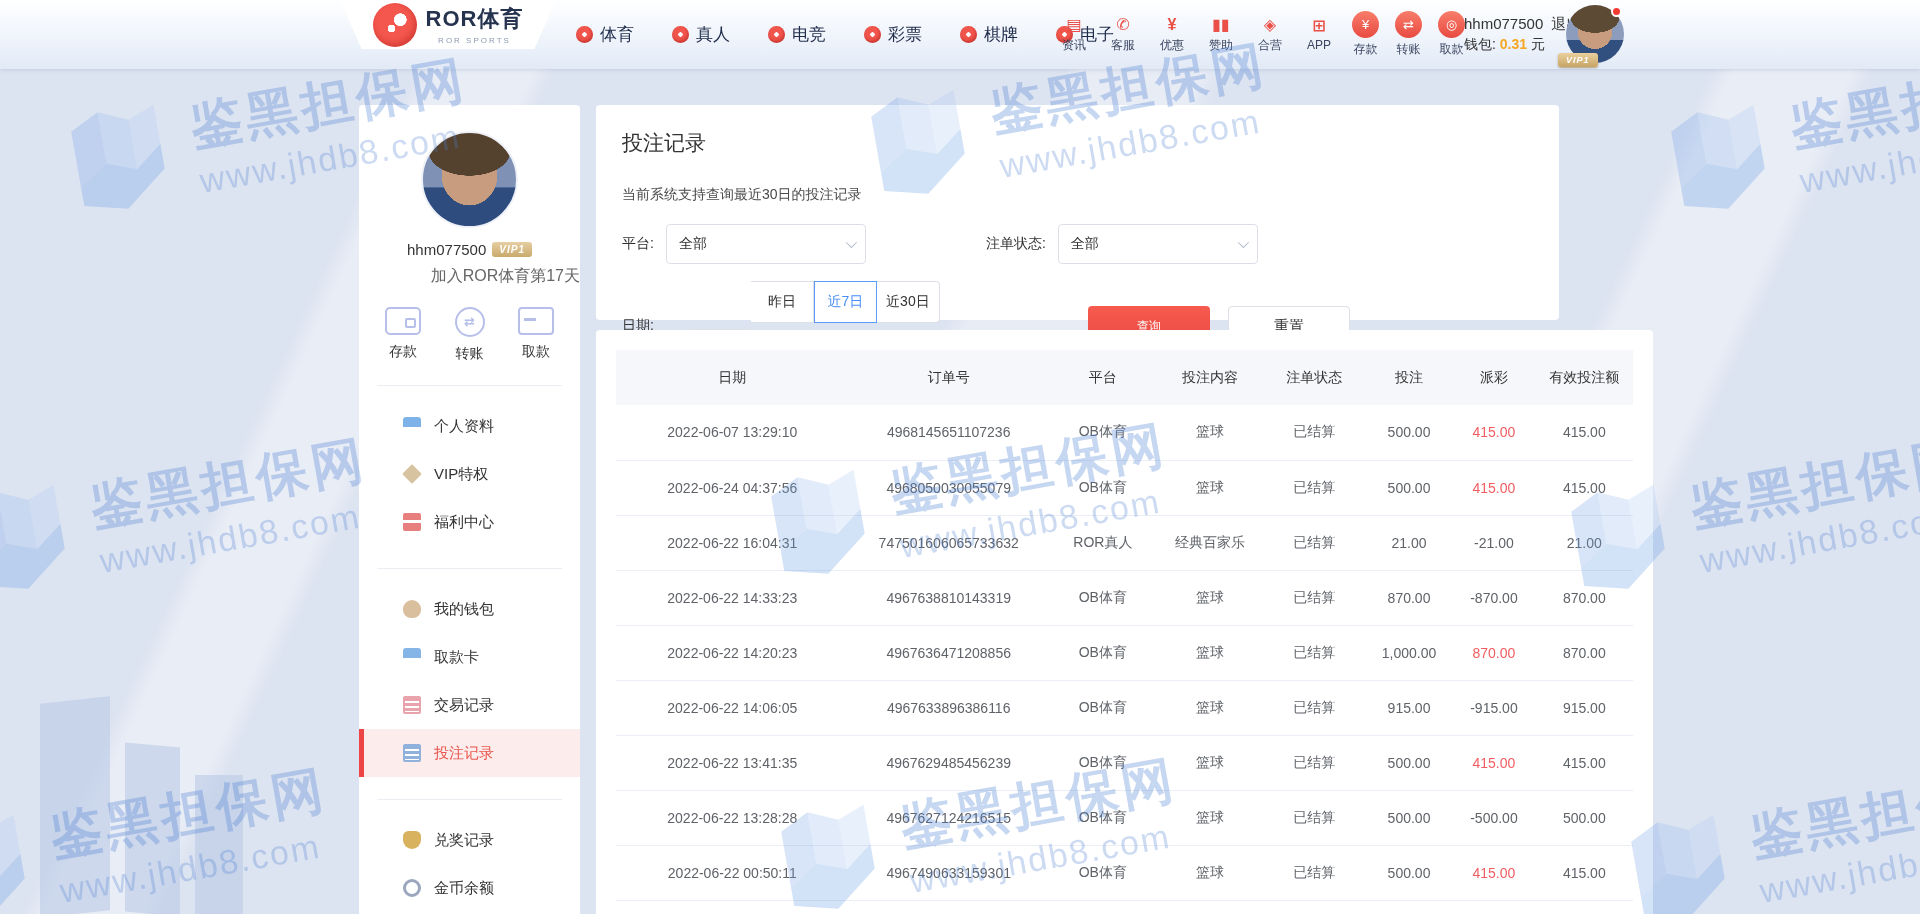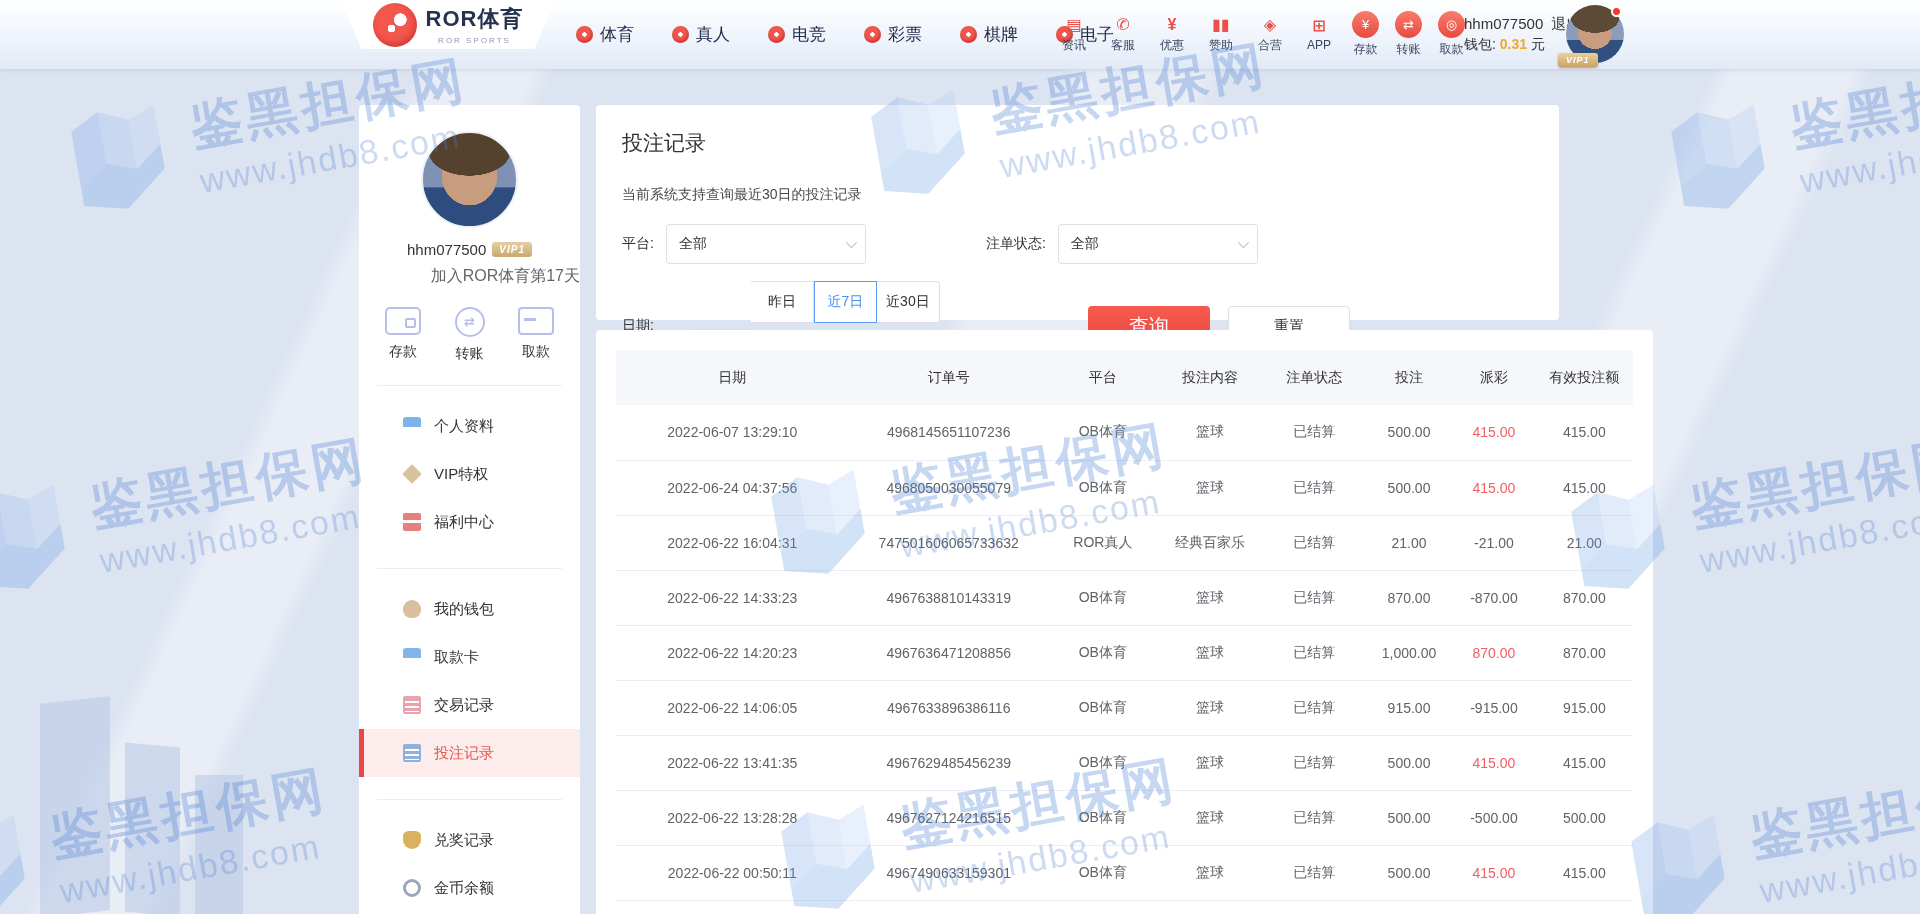--- a/index.html
+++ b/index.html
@@ -125,21 +125,21 @@
   .cal-icon { position:absolute; right:10px; top:12px; width:15px; height:14px; border:1.5px solid #c0c4cc;
     border-radius:2px; }
   .cal-icon::before { content:""; position:absolute; left:2px; top:2px; right:2px; height:3px; background:#c0c4cc; }
   .date-group { display:flex; margin-left:22px; }
   .dg-btn { width:63px; height:42px; border:1px solid #dcdfe6; border-left:none; background:#fff;
     font-size:14px; color:#333; display:flex; align-items:center; justify-content:center; cursor:pointer; }
   .dg-btn:first-child { border-left:1px solid #dcdfe6; border-radius:4px 0 0 4px;margin-top:48px; }
   .dg-btn:last-child { border-radius:0 4px 4px 0; }
   .dg-btn.active { border:1px solid #5a9cf8; color:#4a8ef5; }
   .btn-query { width:122px; height:41px; margin-left:148px; border:none; border-radius:4px;
-    background:linear-gradient(180deg,#f75b4e,#e84742); color:#fff; font-size:20px; cursor:pointer; }
+    background:linear-gradient(180deg,#f75b4e,#e84742); color:#fff; font-size:12px; cursor:pointer; }
   .btn-reset { width:122px; height:41px; margin-left:18px; border:1px solid #dcdfe6; border-radius:4px;
     background:#fff; color:#333; font-size:15px; cursor:pointer; }
 
   .table-card { position:absolute; left:596px; top:330px; width:1057px; height:584px; background:#fff;
     border-radius:4px 4px 0 0; z-index:10; padding:20px 20px 0; overflow:hidden; }
   table.records { width:100%; border-collapse:collapse; table-layout:fixed; }
   .records th { background:#f5f7fa; height:55px; font-size:14px; color:#333; font-weight:500; text-align:center; }
   .records td { height:55px; font-size:14px; color:#5f6368; text-align:center; border-bottom:1px solid #ebeef5; }
   .records td.red { color:#f25d62; }
   col.c-date{width:215px;} col.c-order{width:185px;} col.c-plat{width:100px;} col.c-content{width:98px;}

